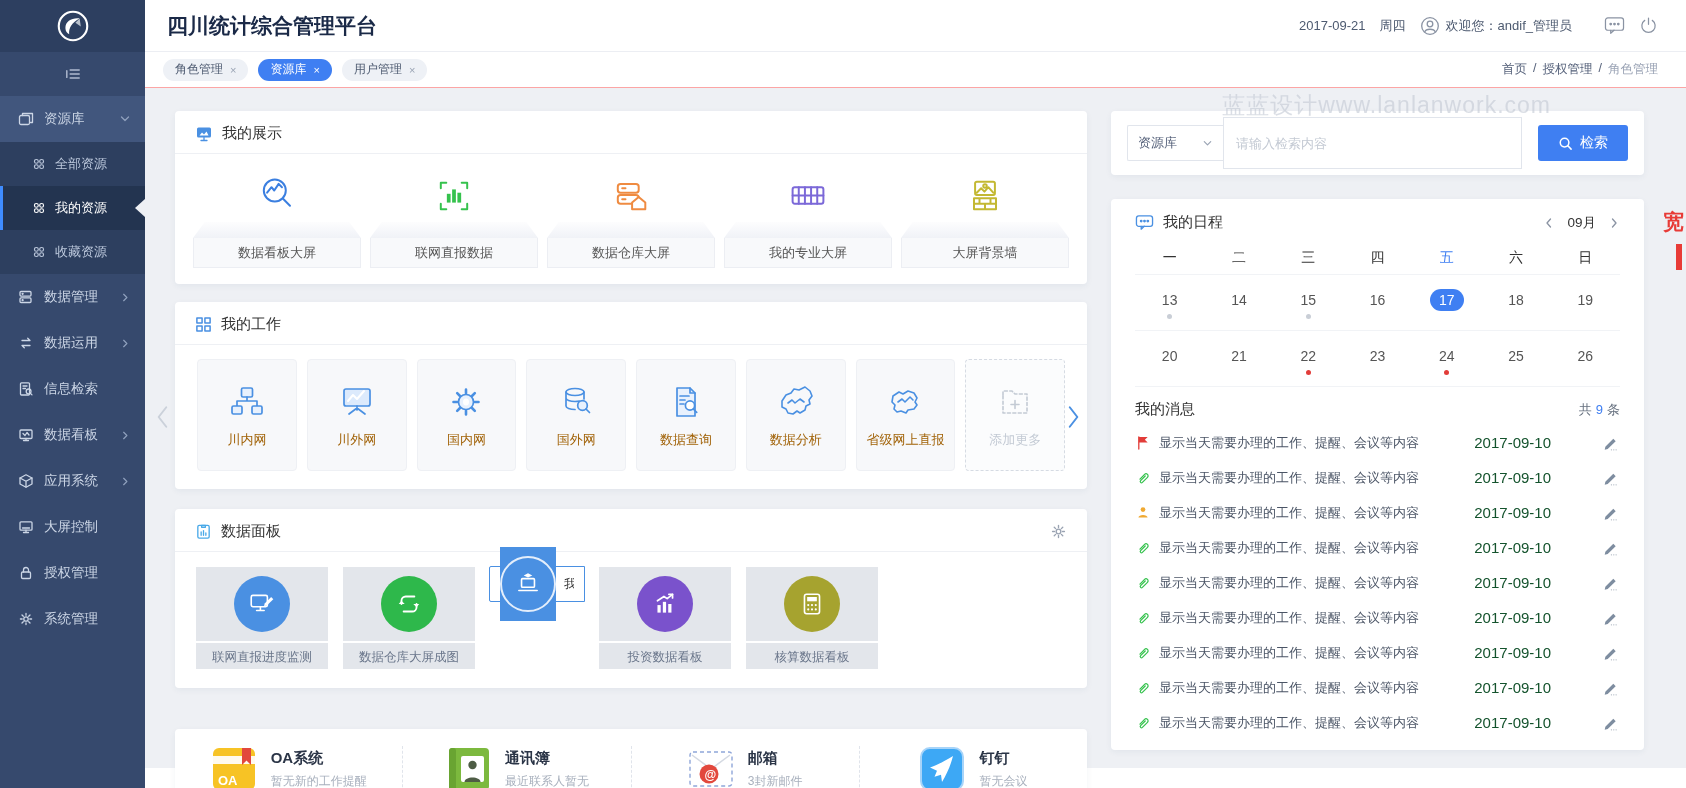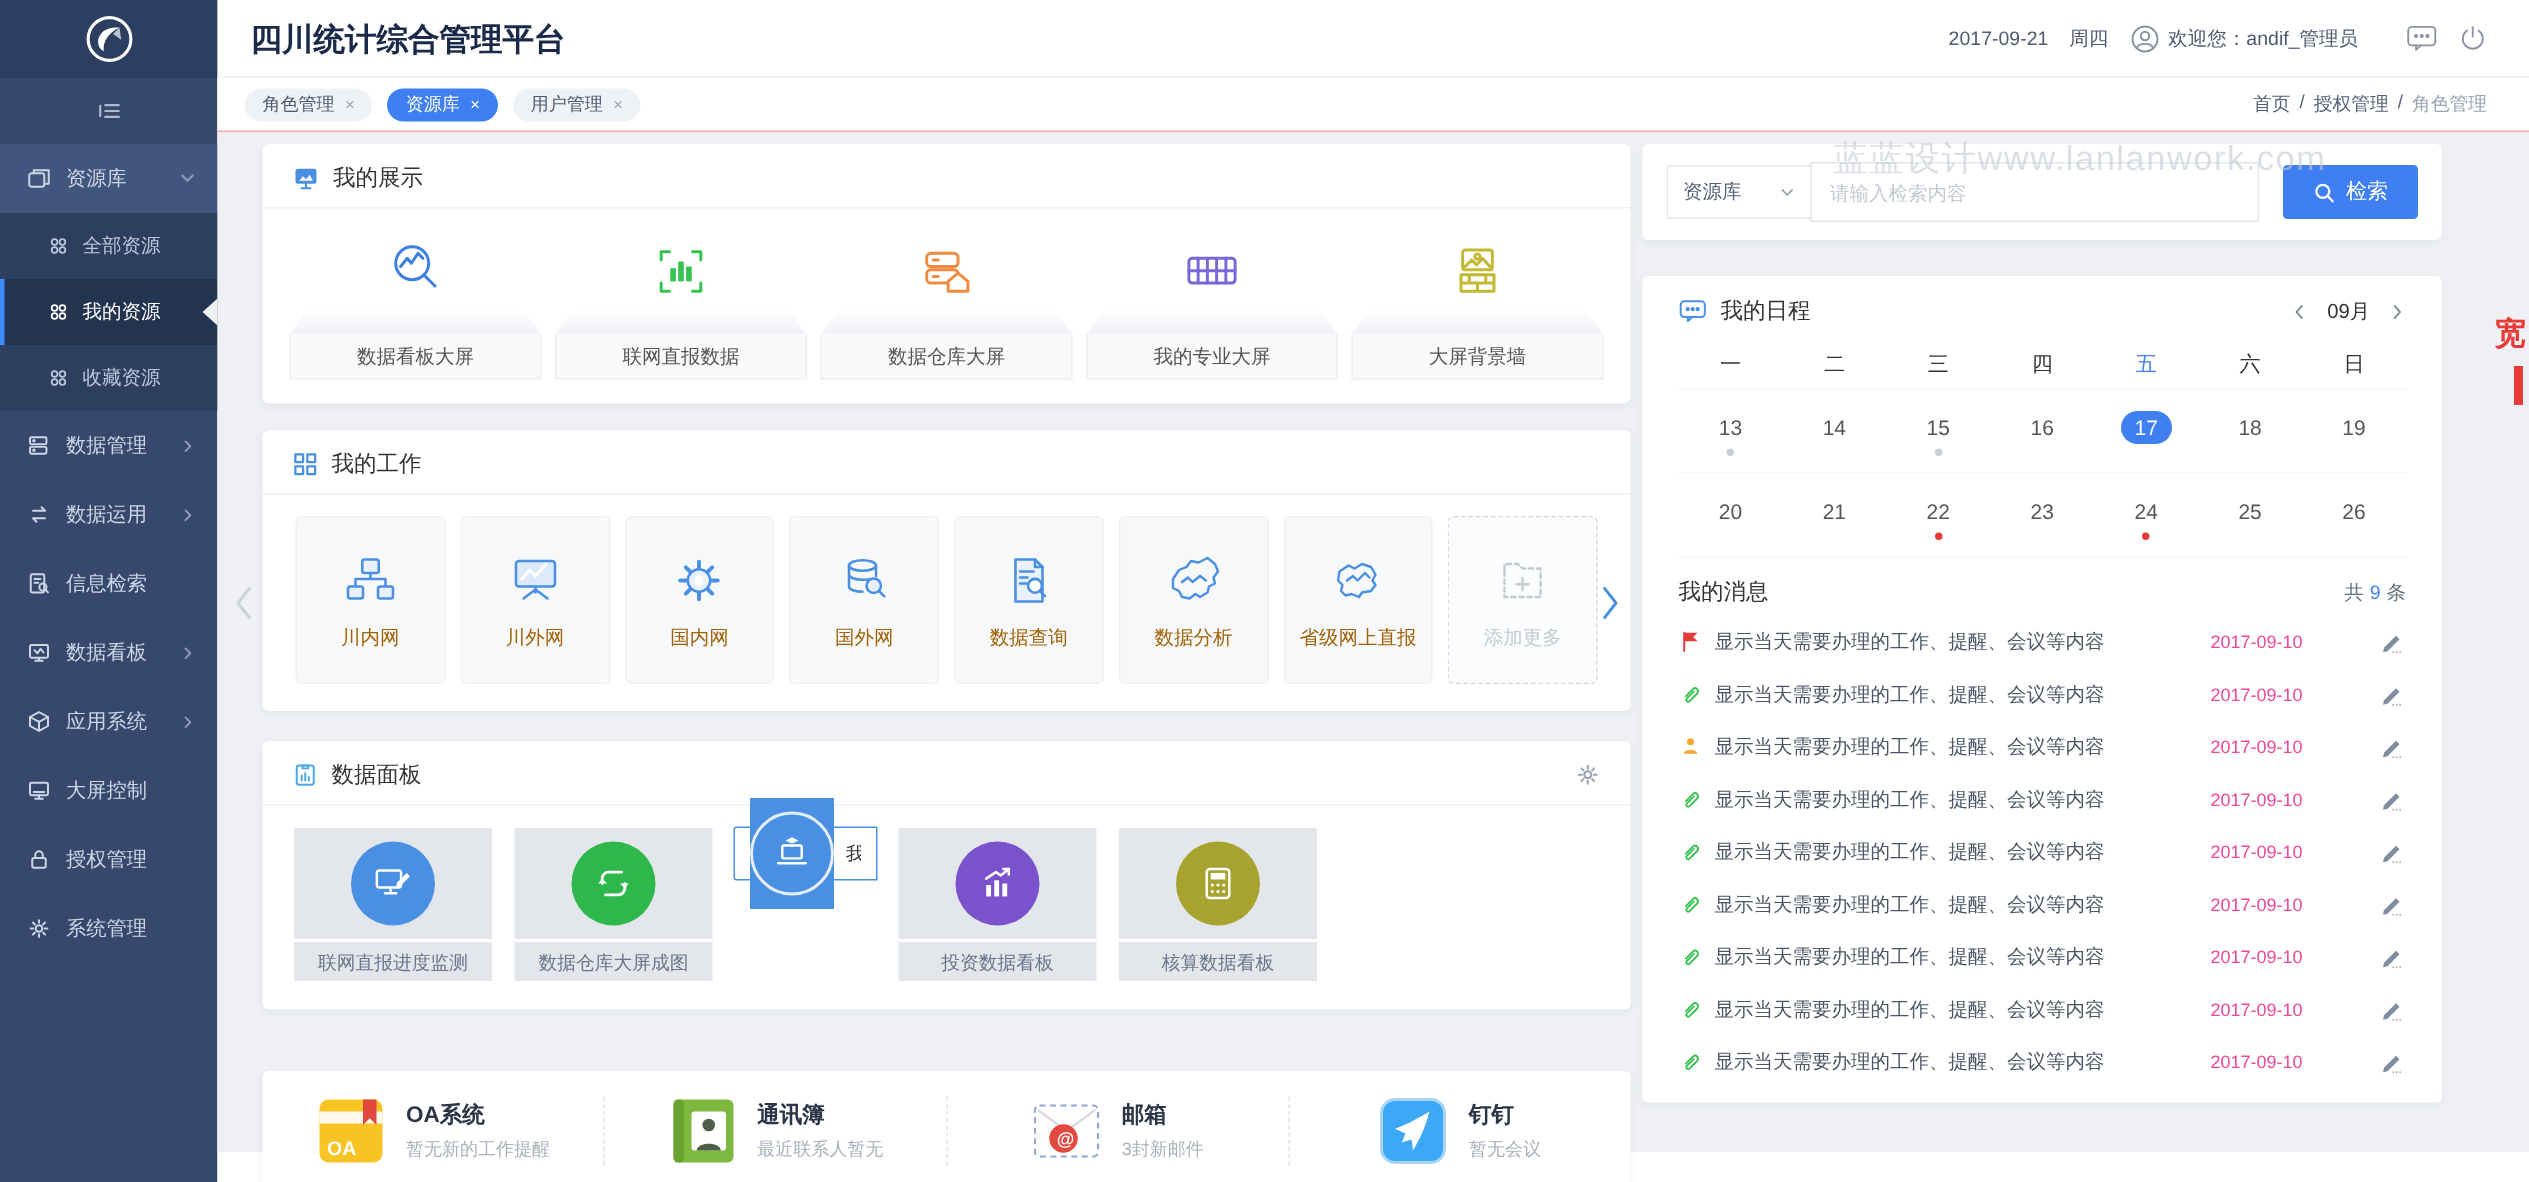--- a/index.html
+++ b/index.html
@@ -31,21 +31,21 @@
   .welcome{display:flex;align-items:center;gap:6px}
   .tabbar{height:36px;display:flex;align-items:center;padding:0 28px 0 18px;border-bottom:1px solid #fca5a5;background:#fff}
   .tab{height:22px;border-radius:11px;background:#eef1f6;color:#4d5a70;font-size:12px;
     display:flex;align-items:center;padding:0 12px;margin-right:10px;cursor:pointer}
   .tab .x{margin-left:7px;font-size:11px;color:#9aa4b4;cursor:pointer}
   .tab.active{background:#3f7ff2;color:#fff}
   .tab.active .x{color:#fff}
   .crumbs{margin-left:auto;font-size:12.5px;color:#55617a;display:flex;gap:6px}
   .crumbs .cur{color:#9aa3b5}
 
-  .content{position:relative;height:680px;background:#eef0f4;padding:8px 26px 0 30px;display:flex;gap:8px}
+  .content{position:relative;height:680px;background:#eef0f4;padding:23px 26px 0 30px;display:flex;gap:24px}
   .watermark{position:absolute;top:2px;right:135px;font-size:23px;color:#c3c9d4;opacity:.6;letter-spacing:1px;pointer-events:none}
   .annot{position:absolute;right:2px;top:120px;text-align:right}
   .annot .zi{color:#e83b37;font-size:21px;font-weight:bold}
   .annot .bar{width:6px;height:26px;background:#e83b37;margin:8px 2px 0 auto}
 
   .col-left{width:912px;flex-shrink:0}
   .col-right{width:533px;flex-shrink:0}
   .card{background:#fff;border-radius:4px;box-shadow:0 2px 6px rgba(40,60,100,.06)}
   .sec-head{display:flex;align-items:center;gap:9px;padding:13px 20px 10px;border-bottom:1px solid #eef0f4;font-size:15px;color:#333}
   .sec-head .sp{margin-left:auto;color:#9aa3b2;cursor:pointer;display:flex}
@@ -87,21 +87,21 @@
   .scuts{display:flex;align-items:center;height:80px}
   .scut{flex:1;display:flex;align-items:center;justify-content:center;gap:14px;cursor:pointer}
   .scut+.scut{border-left:1px dashed #e0e4eb}
   .scut .st{font-size:15px;font-weight:bold;color:#2b3547}
   .scut .sd{font-size:12px;color:#a8b0bd;margin-top:5px}
 
   
   .search-card{height:64px;display:flex;align-items:center;padding:0 16px;margin-bottom:24px}
   .sel{height:36px;width:96px;border:1px solid #e1e5ec;border-right:none;display:flex;align-items:center;gap:8px;
     padding:0 10px;font-size:13px;color:#55617a;cursor:pointer;border-radius:2px 0 0 2px}
-  .sinput{flex:1;height:40px;border:1px solid #e1e5ec;padding:0 12px;font-size:13px;color:#333;outline:none}
+  .sinput{flex:1;height:52px;border:1px solid #e1e5ec;padding:0 12px;font-size:13px;color:#333;outline:none}
   .sinput::placeholder{color:#c3c9d3}
   .sbtn{height:36px;width:90px;margin-left:16px;background:#3f7ff2;color:#fff;border:none;border-radius:3px;
     font-size:14px;display:flex;align-items:center;justify-content:center;gap:7px;cursor:pointer}
 
   .sched-card{padding:0 24px 10px}
   .sched-head{display:flex;align-items:center;gap:9px;padding:14px 0 10px;font-size:15px;color:#333}
   .mnav{margin-left:auto;display:flex;align-items:center;gap:12px;color:#8a93a3}
   .mnav .mon{font-size:13.5px;color:#333}
   .cal-row{display:flex;border-bottom:1px solid #f1f3f6}
   .cal-row.days{padding:7px 0 4px}
@@ -112,21 +112,21 @@
   .cal-cell .d.selp{background:#3f7ff2;color:#fff;border-radius:11px}
   .cal-cell .dot{display:block;width:5px;height:5px;border-radius:50%;margin:3px auto 0}
   .dot.grey{background:#c9ced6}.dot.red{background:#e23c39}.dot.none{background:transparent}
 
   .msg-head{display:flex;align-items:center;padding:13px 0 6px;font-size:15px;color:#333}
   .msg-count{margin-left:auto;font-size:13px;color:#66707f}
   .msg-count b{color:#3f7ff2;font-weight:normal;margin:0 4px}
   .msg{display:flex;align-items:center;height:35px;cursor:pointer}
   .msg .mic{width:16px;display:flex;justify-content:center}
   .msg .mtext{font-size:13px;color:#4b5566;margin-left:8px;white-space:nowrap}
-  .msg .mdate{margin-left:auto;color:#ec4899;font-size:12px}
+  .msg .mdate{margin-left:auto;color:#14532d;font-size:15px}
   .msg .pen{margin-left:52px;margin-right:2px;color:#7e8da0;display:flex;cursor:pointer}
 </style>
 </head>
 <body>
 
 <div class="app">
 
   <aside class="sidebar">
     <div class="logo">
       <svg width="38" height="38" viewBox="0 0 40 40">

